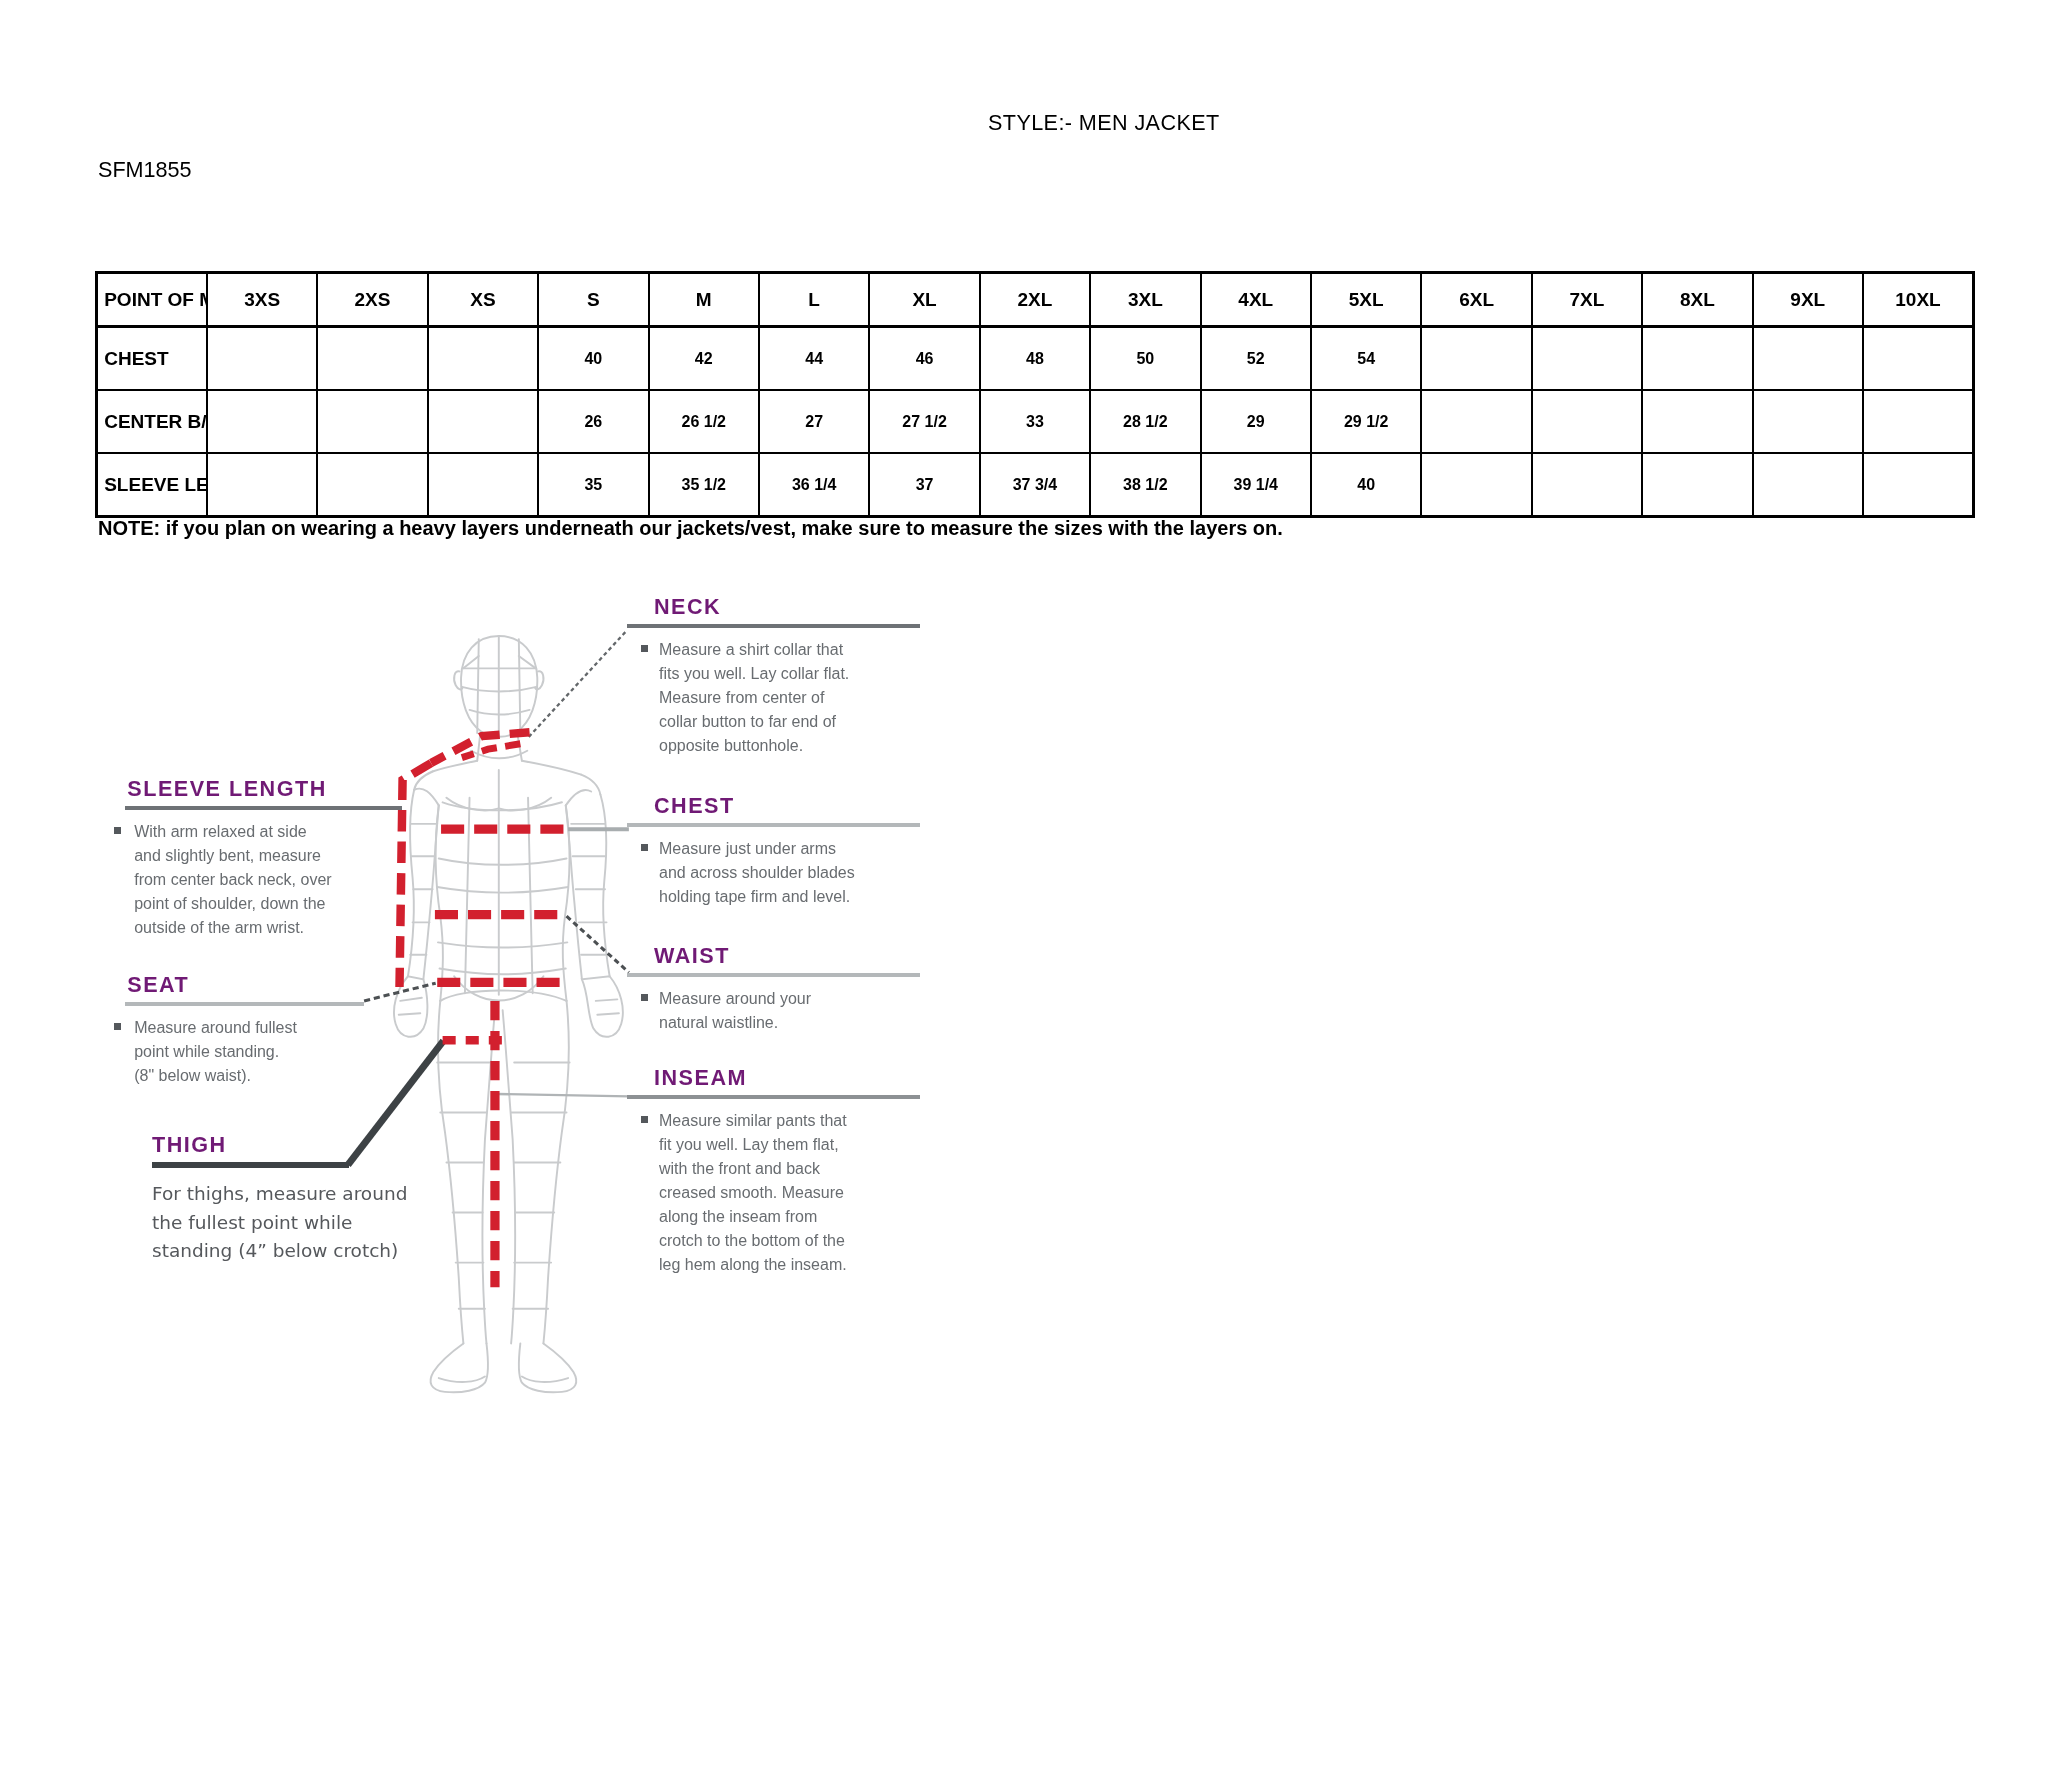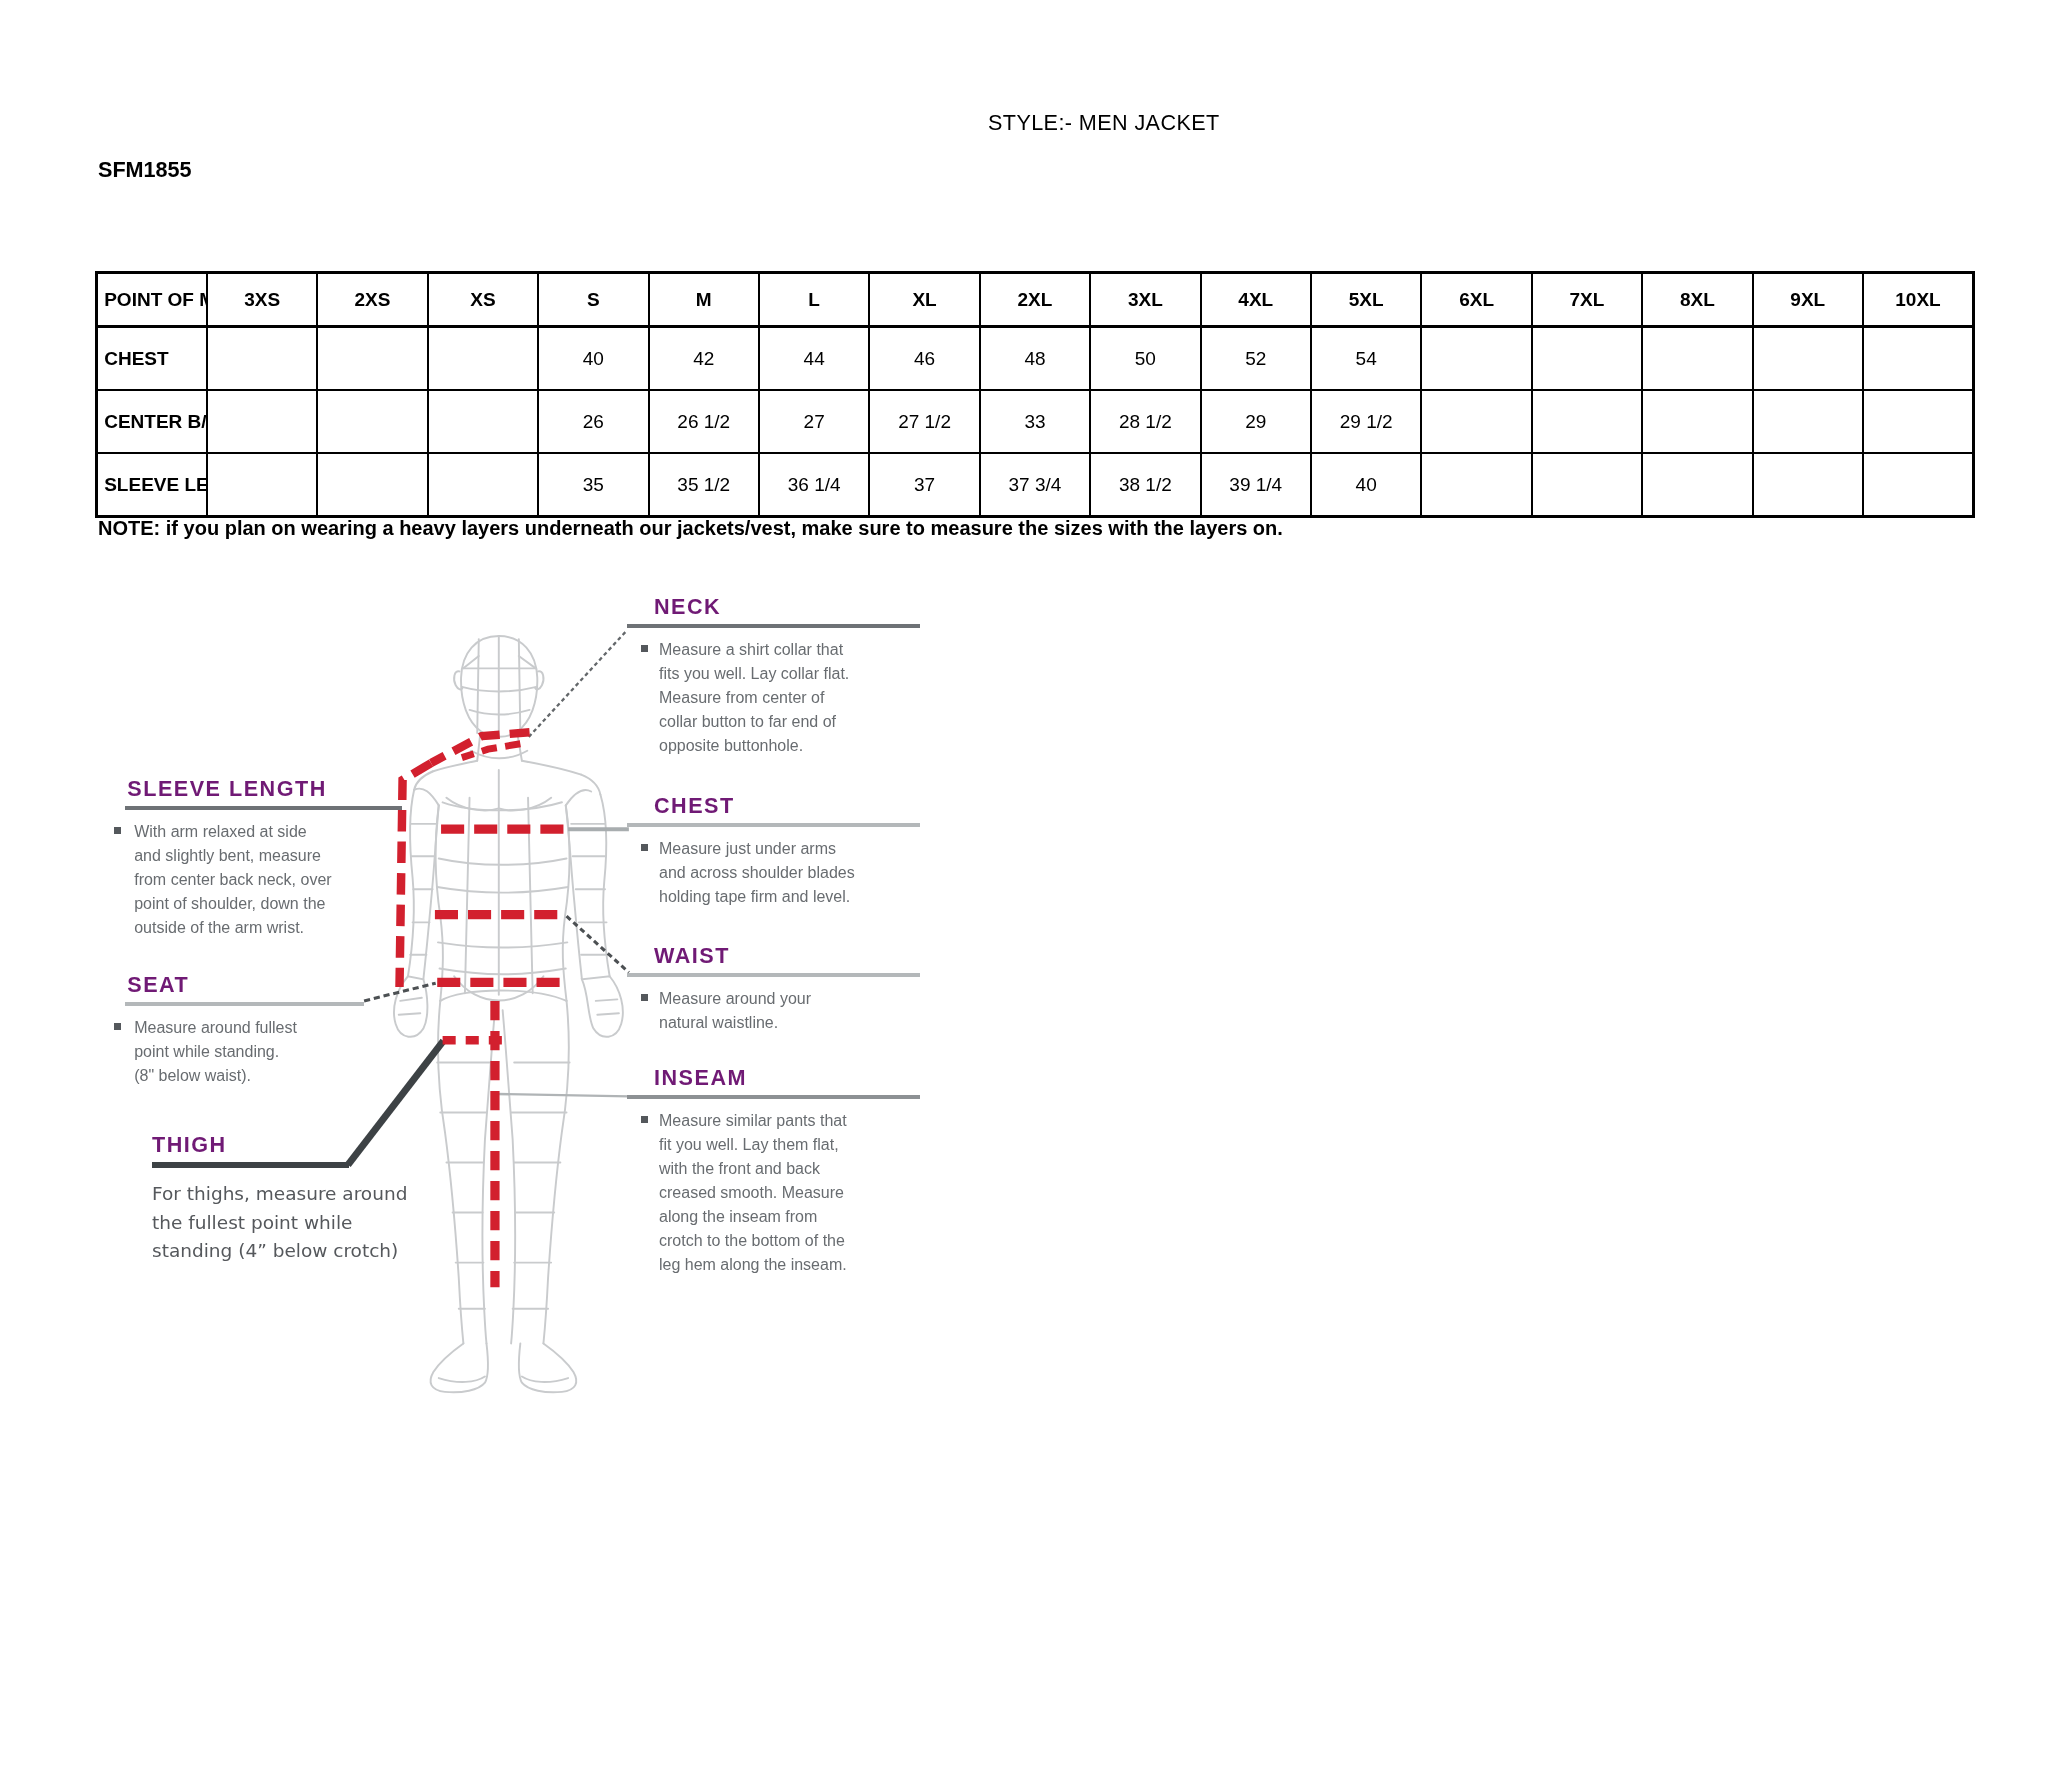--- a/index.html
+++ b/index.html
@@ -7,35 +7,35 @@
     position:relative;width:2066px;height:1767px;background:#ffffff;overflow:hidden;
     font-family:"Liberation Sans",sans-serif;color:#000;
   }
   
   .doc-title{
     position:absolute;left:988px;top:110px;
     font-size:21.6px;font-weight:400;letter-spacing:0.4px;white-space:nowrap;
   }
   .style-code{
     position:absolute;left:98px;top:157px;
-    font-size:21.6px;font-weight:700;white-space:nowrap;
+    font-size:21.6px;font-weight:400;white-space:nowrap;
   }
   
   .size-table{
     position:absolute;left:95px;top:271px;width:1880px;
     border-collapse:collapse;table-layout:fixed;
     border:3.1px solid #000;
   }
   .size-table th,.size-table td{
     border:2.3px solid #000;overflow:hidden;white-space:nowrap;
   }
   .size-table thead th{height:49px;font-size:19px;font-weight:700;text-align:center;}
   .size-table thead th.first{text-align:left;padding-left:6.2px;}
   .size-table tbody th{height:59px;font-size:19px;font-weight:700;text-align:left;padding-left:6.2px;}
-  .size-table tbody td{height:59px;font-size:19px;font-weight:400;text-align:center;}
+  .size-table tbody td{height:59px;font-size:16px;font-weight:700;text-align:center;}
   .size-table thead tr{border-bottom:3.8px solid #000;}
   
   .note-line{
     position:absolute;left:98px;top:517px;width:1848px;
     font-size:20px;font-weight:700;white-space:nowrap;
   }
   
   .svg-layer{position:absolute;left:0;top:0;width:2066px;height:1767px;pointer-events:none;}
   .guide-sec{position:absolute;}
   .g-title{

